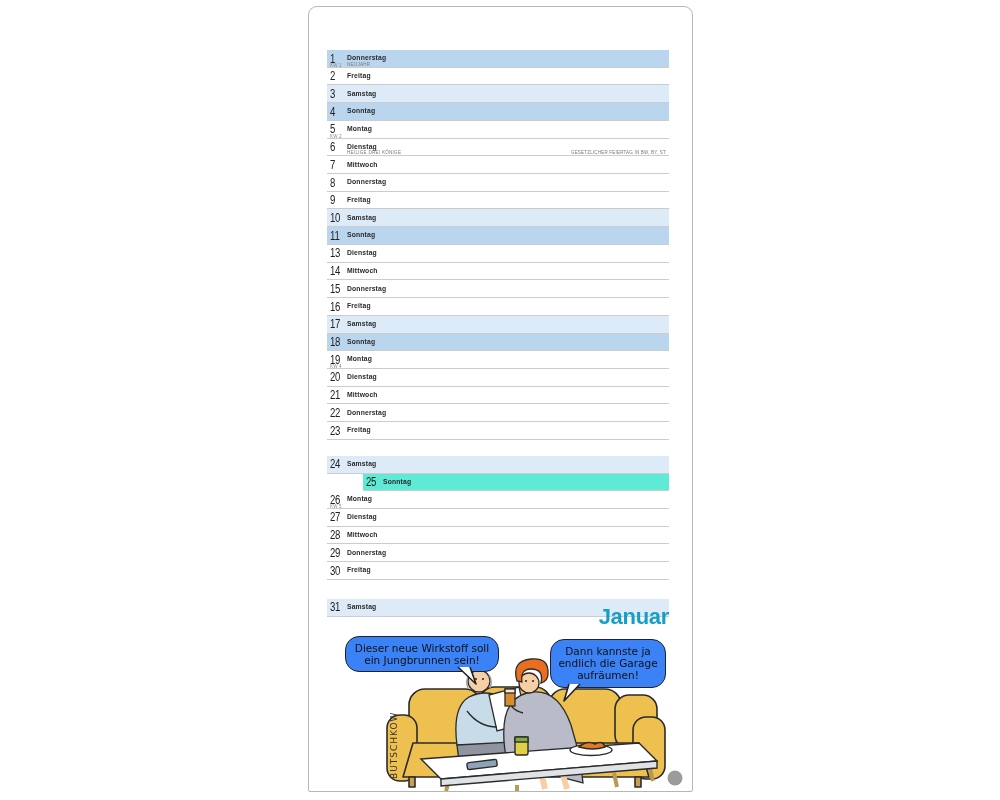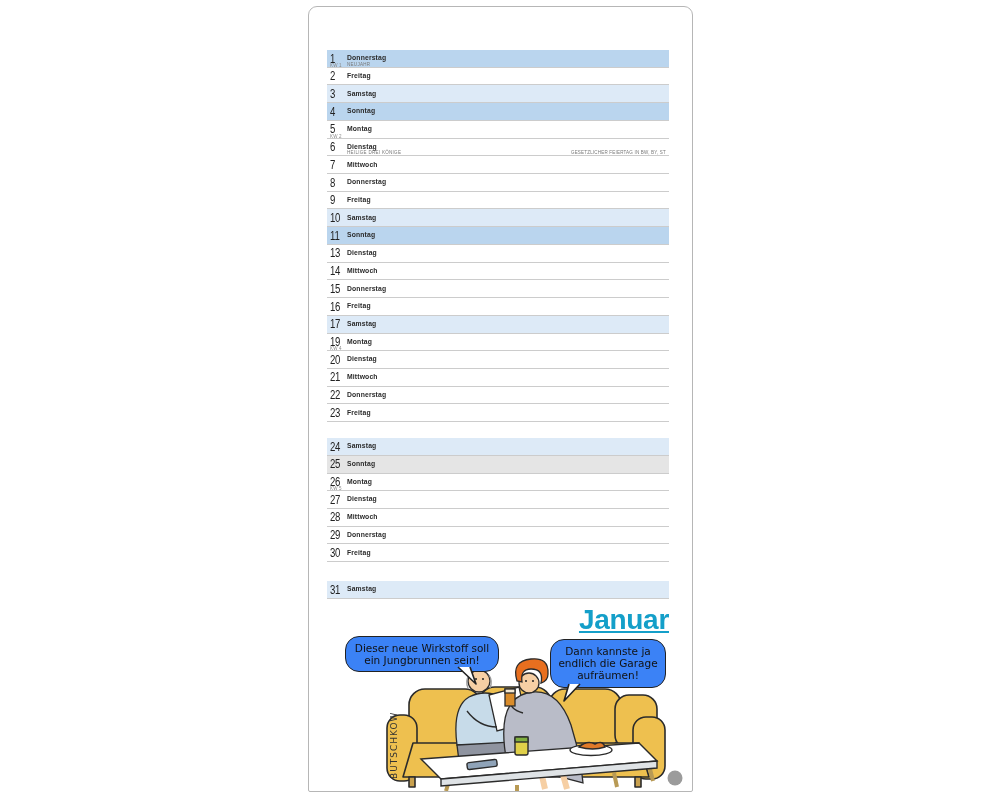--- a/index.html
+++ b/index.html
@@ -11,21 +11,21 @@
   
   .rows{position:absolute;left:18px;top:43px;width:342px;}
   .row{position:relative;height:17.72px;border-bottom:1px solid #ccc;box-sizing:border-box;background:#fff;}
   .num{position:absolute;left:3px;top:1.5px;font-size:12px;font-weight:400;color:#222;
        transform:scaleX(.8);transform-origin:left top;letter-spacing:-.3px;}
   .kw{position:absolute;left:3px;top:12.8px;font-size:4.5px;color:#888;letter-spacing:.2px;}
   .dayname{position:absolute;left:20px;top:4.2px;font-size:6.8px;font-weight:bold;color:#2a2a2a;letter-spacing:.15px;}
   .holiday{position:absolute;left:20px;top:11.6px;font-size:4.5px;color:#777;letter-spacing:.3px;}
   .note{position:absolute;right:3px;top:11.6px;font-size:4.5px;color:#777;letter-spacing:.2px;}
 
-  .month-title{position:absolute;top:597px;right:23px;font-size:28px;font-weight:bold;letter-spacing:-.3px;text-decoration:underline;}
+  .month-title{position:absolute;top:597px;right:23px;font-size:22px;font-weight:bold;letter-spacing:-.3px;}
 
   
   .cartoon-svg{position:absolute;left:0;top:624px;z-index:1;}
   .bubble{position:absolute;background:#3b82f6;border:1.6px solid #222;border-radius:14px;
           padding:5px 6px;font-size:10.5px;line-height:1.16;text-align:center;color:#111;z-index:3;
           font-family:"DejaVu Sans",sans-serif;}
   .bubble-left{left:36px;top:629px;width:140px;}
   .bubble-right{left:241px;top:632px;width:102px;}
   .tail{position:absolute;z-index:4;}
   .tail-left{left:146px;top:659px;}
@@ -145,20 +145,26 @@
 
     </div>
 
     <div class="row" style="background: rgb(221, 234, 247);">
       <span class="num">17</span>
 
       <span class="dayname">Samstag</span>
 
     </div>
 
+    <div class="row" style="background: rgb(186, 213, 238);">
+      <span class="num">18</span>
+
+      <span class="dayname">Sonntag</span>
+
+    </div>
 
     <div class="row">
       <span class="num">19</span>
       <span class="kw">KW 4</span>
       <span class="dayname">Montag</span>
 
     </div>
 
     <div class="row">
       <span class="num">20</span>
@@ -188,21 +194,21 @@
 
     </div>
 
     <div class="row" style="background: rgb(221, 234, 247); margin-top: 16px;">
       <span class="num">24</span>
 
       <span class="dayname">Samstag</span>
 
     </div>
 
-    <div class="row" style="background: #e5e5e5;">
+    <div class="row" style="background: #5eead4; margin-left: 36px;">
       <span class="num">25</span>
 
       <span class="dayname">Sonntag</span>
 
     </div>
 
     <div class="row">
       <span class="num">26</span>
       <span class="kw">KW 5</span>
       <span class="dayname">Montag</span>

